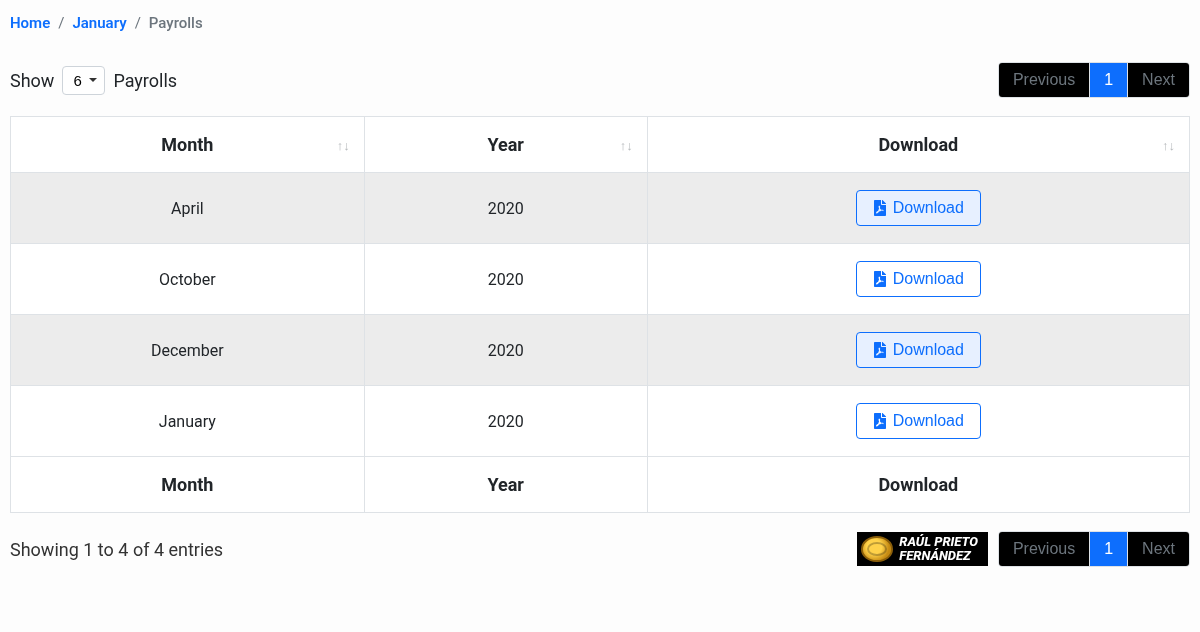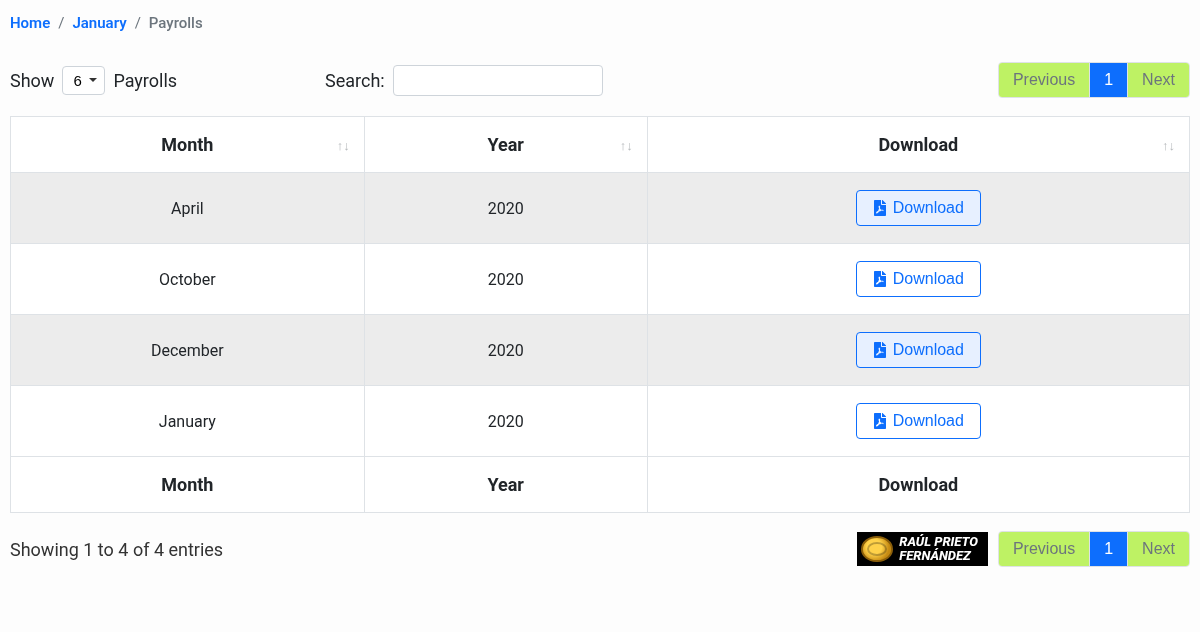--- a/index.html
+++ b/index.html
@@ -77,21 +77,21 @@
   }
   .pagination {
     margin-left: auto;
     display: flex;
     border: 1px solid #dee2e6;
     border-radius: 4px;
     overflow: hidden;
   }
   .pagination .page-btn {
     padding: 8px 14px;
-    background: #bef264;
+    background: #000000;
     color: #6c757d;
     border: none;
     border-right: 1px solid #dee2e6;
     font-size: 16px;
     cursor: pointer;
   }
   .pagination .page-btn:last-child { border-right: none; }
   .pagination .page-btn.active { background: #0d6efd; color: #fff; }
   .pagination .page-btn.disabled { color: #6c757d; cursor: default; }
 
@@ -199,24 +199,20 @@
   <div class="show-group">
     <span>Show</span>
     <span class="select-wrap">
       <select>
         <option>6</option>
       </select>
     </span>
     <span>Payrolls</span>
   </div>
 
-  <div class="search-group">
-    <span>Search:</span>
-    <input type="text" style="">
-  </div>
 
   <div class="pagination">
     <button class="page-btn disabled">Previous</button>
     <button class="page-btn active">1</button>
     <button class="page-btn disabled">Next</button>
   </div>
 </div>
 
 <table class="data-table">
   <thead>

